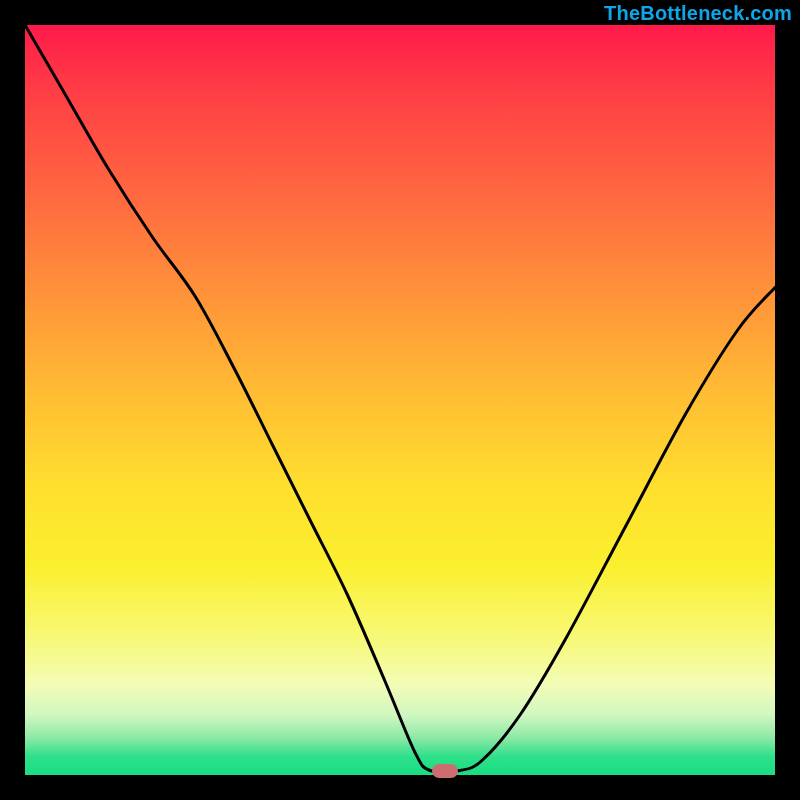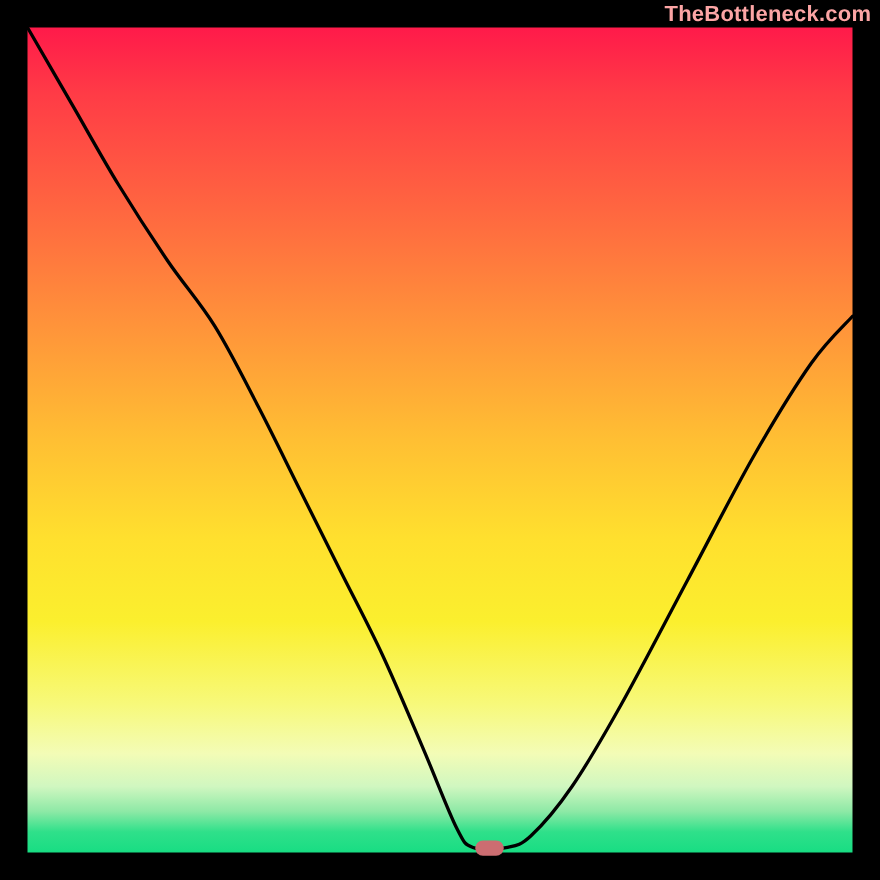--- a/index.html
+++ b/index.html
@@ -34,21 +34,21 @@
       #d0f7c0 92%,
       #8ee9a6 95%,
       #2fe08a 97.5%,
       #18dd83 100%
     );
   }
   .watermark {
     position: absolute;
     top: 2px;
     right: 8px;
-    color: #fca5a5;
+    color: #0ea5e9;
     font-size: 20px;
     font-weight: 600;
     letter-spacing: 0.2px;
   }
   svg.curve {
     position: absolute;
     left: 0;
     top: 0;
   }
   .marker {

